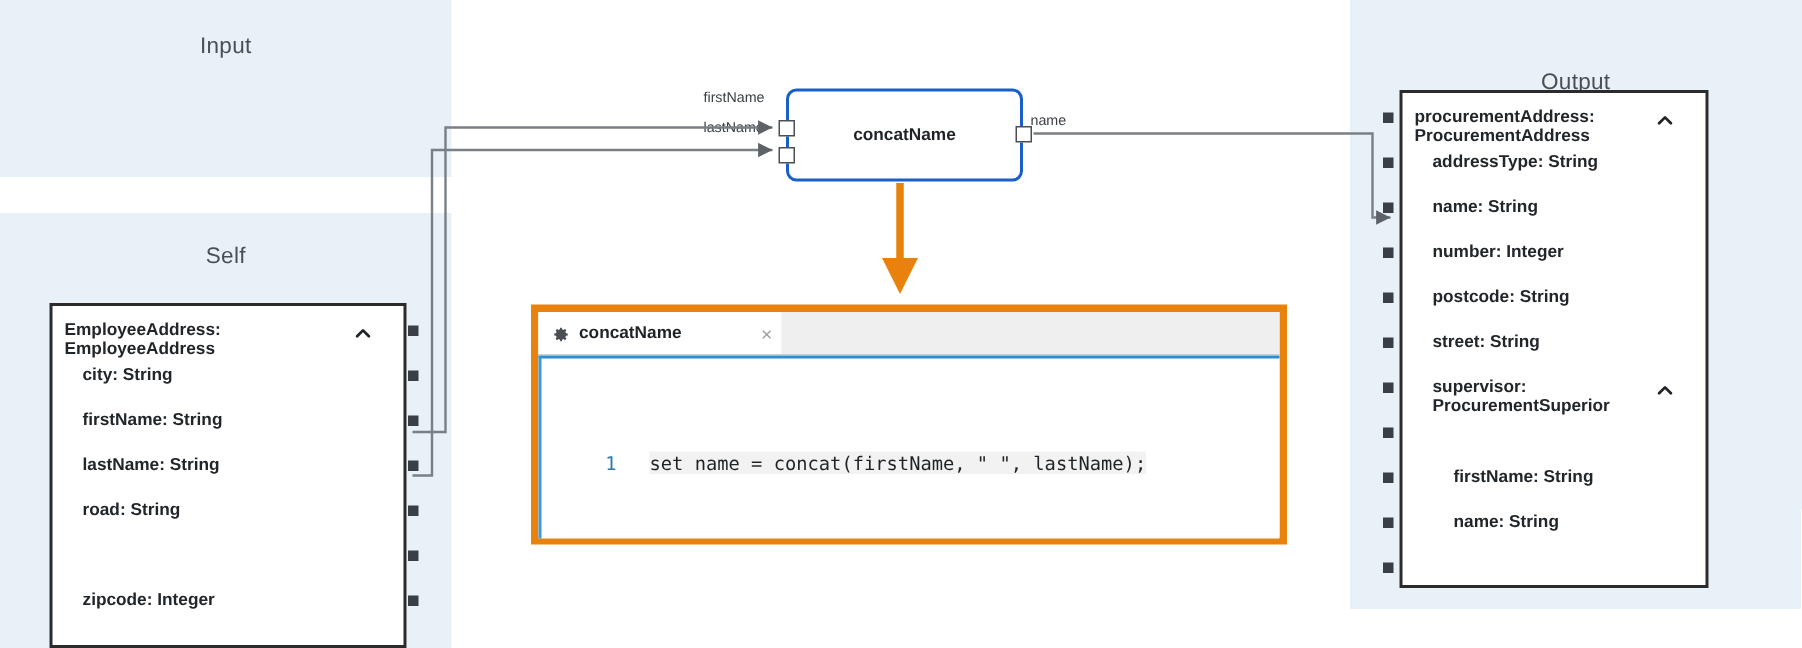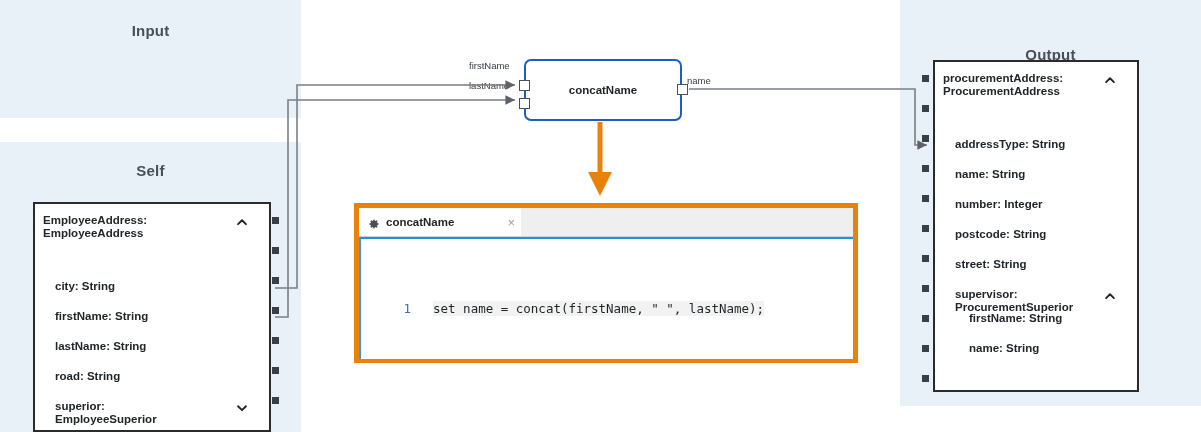--- a/index.html
+++ b/index.html
@@ -22,21 +22,21 @@
   
   .lane {
     position: absolute;
     background: #e8f1f8;
   }
   .lane-title {
     position: absolute;
     width: 100%;
     text-align: center;
     font-size: 15px;
-    font-weight: bold;
+    font-weight: normal;
     color: #4a4f55;
     letter-spacing: .2px;
   }
 
   #lane-input  { left: 0;   top: 0;   width: 301px; height: 118px; }
   #lane-self   { left: 0;   top: 142px; width: 301px; height: 290px; }
   #lane-output { left: 900px; top: 0; width: 301px; height: 406px; }
 
   
   .objbox {
@@ -54,21 +54,21 @@
     width: 100%;
     box-sizing: border-box;
     font-size: 11.5px;
     font-weight: bold;
     color: #21262b;
     line-height: 13px;
     white-space: pre-line;
   }
   .row .rowtext { display: block; }
   .row.lvl0 { padding-left: 8px; }
-  .row.lvl1 { padding-left: 20px; margin-top: 36px; }
+  .row.lvl1 { padding-left: 20px; }
   .row.lvl2 { padding-left: 34px; }
 
   
   .caret {
     position: absolute;
     right: 20px;
     width: 14px;
     height: 14px;
   }
   .caret svg { display: block; }
@@ -229,24 +229,20 @@
 
   <div class="objbox" id="box-self">
       <div class="row lvl1" style="top: 40px;"><span class="rowtext">city: String</span></div>
       <div class="row lvl0" style="top: 10px;"><span class="rowtext">EmployeeAddress:
 EmployeeAddress</span><span class="caret" style="top: 1px;"><svg viewBox="0 0 16 16" width="14" height="14">
             <path d="M3.5 10.5 L8 6 L12.5 10.5" fill="none" stroke="#1f2328" stroke-width="2.1" stroke-linecap="round" stroke-linejoin="round"></path>
           </svg></span></div>
       <div class="row lvl1" style="top: 70px;"><span class="rowtext">firstName: String</span></div>
       <div class="row lvl1" style="top: 100px;"><span class="rowtext">lastName: String</span></div>
       <div class="row lvl1" style="top: 130px;"><span class="rowtext">road: String</span></div>
-      <div class="row lvl1" style="top: 160px;"><span class="rowtext">superior:
-EmployeeSuperior</span><span class="caret" style="top: 1px;"><svg viewBox="0 0 16 16" width="14" height="14">
-            <path d="M3.5 6 L8 10.5 L12.5 6" fill="none" stroke="#1f2328" stroke-width="2.1" stroke-linecap="round" stroke-linejoin="round"></path>
-          </svg></span></div>
       <div class="row lvl1" style="top: 190px;"><span class="rowtext">zipcode: Integer</span></div>
     </div>
 
   <div class="objbox" id="box-output">
       <div class="row lvl0" style="top: 10px;"><span class="rowtext">procurementAddress:
 ProcurementAddress</span><span class="caret" style="top: 1px;"><svg viewBox="0 0 16 16" width="14" height="14">
             <path d="M3.5 10.5 L8 6 L12.5 10.5" fill="none" stroke="#1f2328" stroke-width="2.1" stroke-linecap="round" stroke-linejoin="round"></path>
           </svg></span></div>
       <div class="row lvl1" style="top: 40px;"><span class="rowtext">addressType: String</span></div>
       <div class="row lvl1" style="top: 70px;"><span class="rowtext">name: String</span></div>

